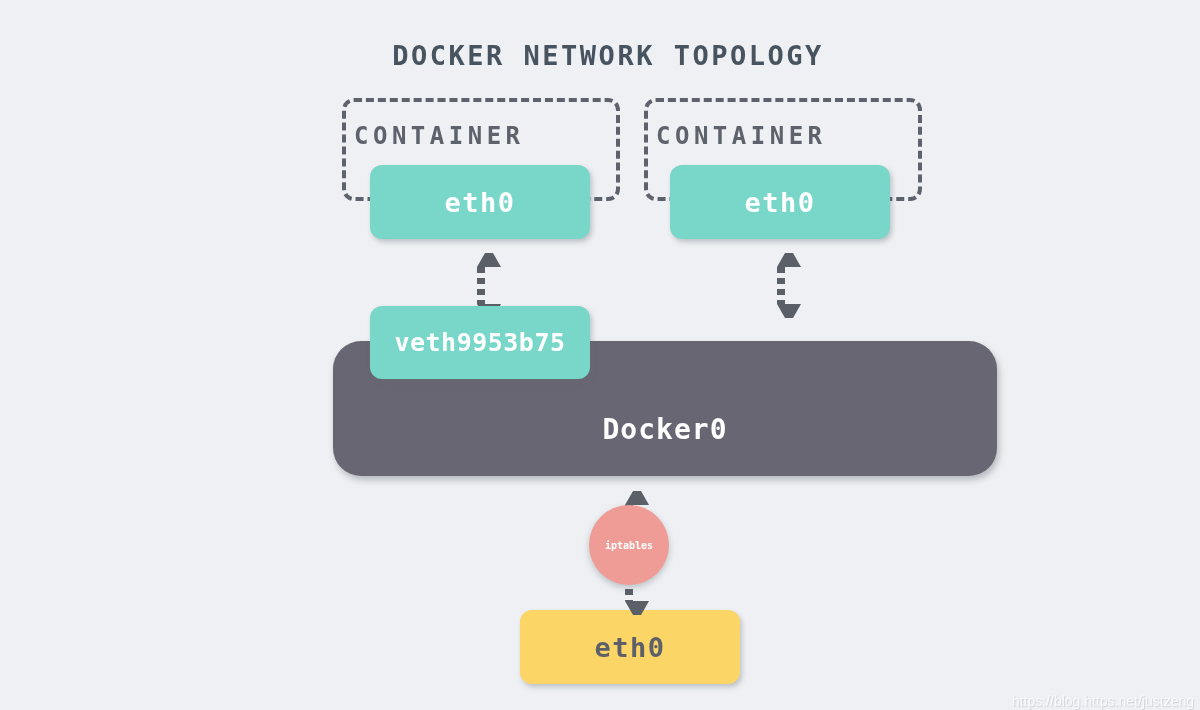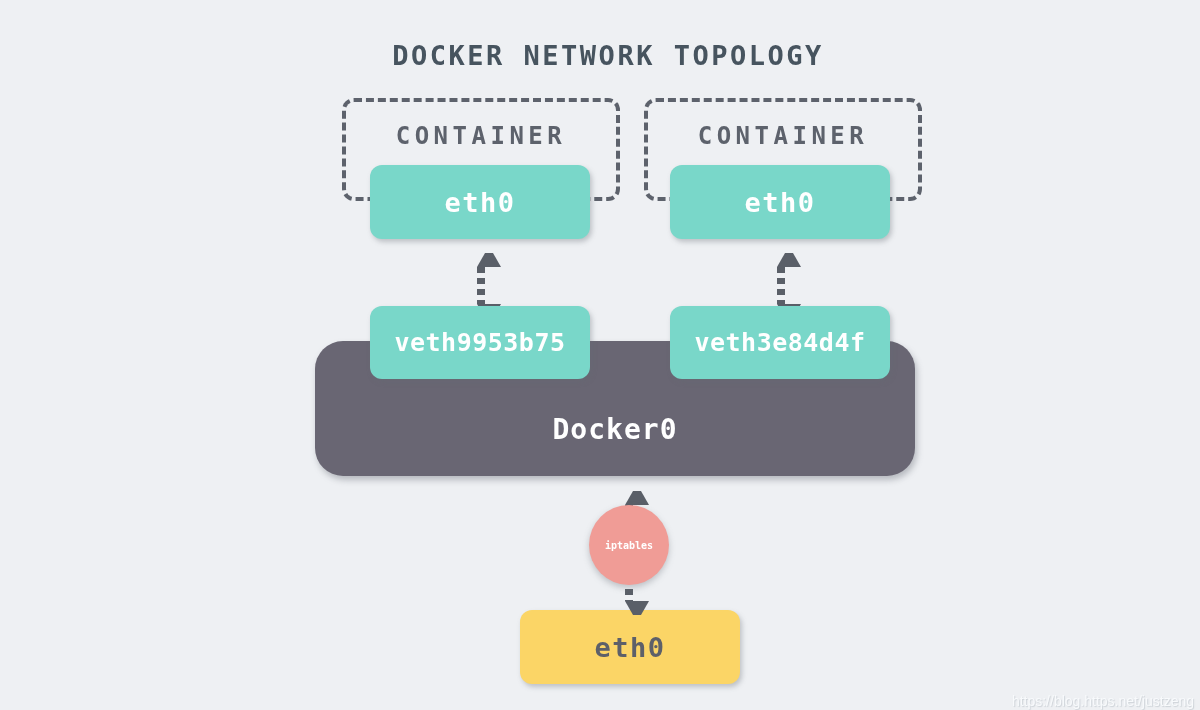--- a/index.html
+++ b/index.html
@@ -26,40 +26,40 @@
   }
 
   .container-box{
     position:absolute;width:278px;height:103px;
     border:4px dashed var(--outline-gray);border-radius:12px;
     z-index:1;
   }
   .container-box.c1{left:334px;top:90px;}
   .container-box.c2{left:636px;top:90px;}
   .container-label{
-    display:block;text-align:center;padding-top:16px;
+    display:block;padding-top:16px;
     font-size:24px;line-height:28px;font-weight:bold;letter-spacing:4.5px;
     color:var(--outline-gray);
   }
 
   .node{
     position:absolute;display:flex;align-items:center;justify-content:center;
     font-weight:bold;border-radius:12px;
     box-shadow:2px 3px 5px rgba(100,105,115,0.35);
   }
   .node.teal{background:var(--teal);color:var(--white-text);z-index:3;}
   .eth-node{width:220px;height:74px;font-size:27px;letter-spacing:1.5px;}
   .eth-node.e1{left:362px;top:157px;}
   .eth-node.e2{left:662px;top:157px;}
   .veth-node{width:220px;height:73px;font-size:25px;letter-spacing:0.5px;}
   .veth-node.v1{left:362px;top:298px;}
   .veth-node.v2{left:662px;top:298px;}
 
   .bridge-node{
-    position:absolute;left:307px;top:333px;width:600px;height:135px;
+    position:absolute;left:325px;top:333px;width:664px;height:135px;
     background:var(--bridge-dark);border-radius:28px;z-index:2;
     box-shadow:2px 4px 6px rgba(100,105,115,0.4);
   }
   .bridge-label{
     position:absolute;left:0;right:0;top:70px;text-align:center;
     font-size:28px;line-height:30px;font-weight:bold;letter-spacing:1px;
     color:var(--white-text);
   }
 
   .nat-node{
@@ -130,21 +130,20 @@
     <div class="stem"></div>
     <div class="head-down"></div>
   </div>
   <div class="varrow arrow-ev2">
     <div class="head-up"></div>
     <div class="stem"></div>
     <div class="head-down"></div>
   </div>
 
   <div class="node teal veth-node v1">veth9953b75</div>
-  <div class="node teal veth-node v2">veth3e84d4f</div>
 
   <div class="bridge-node">
     <span class="bridge-label">Docker0</span>
   </div>
 
   <div class="varrow arrow-bridge-nat">
     <div class="head-up"></div>
     <div class="stem"></div>
   </div>
 

